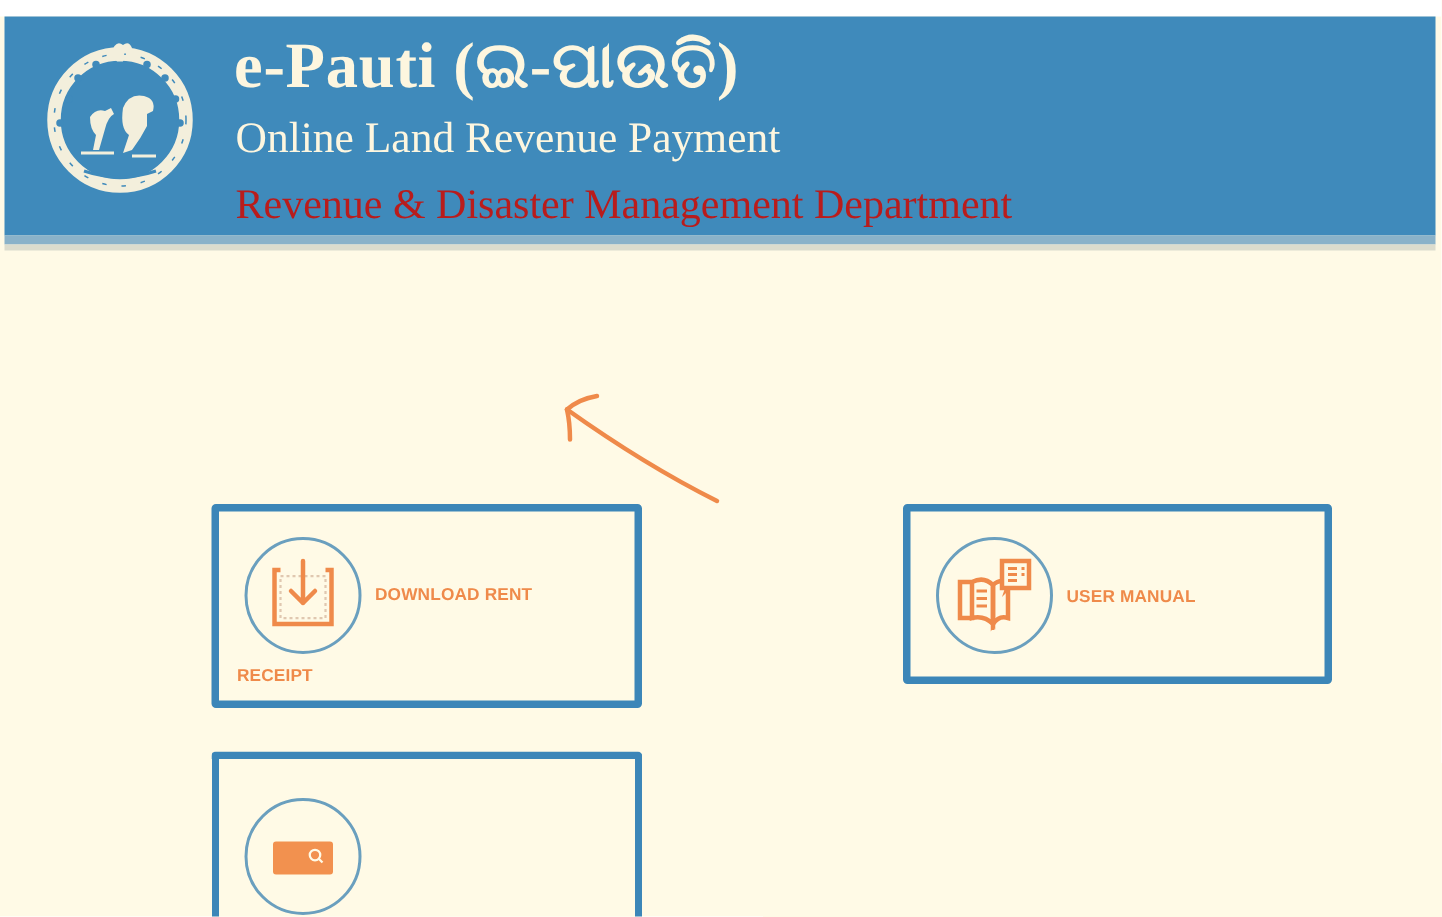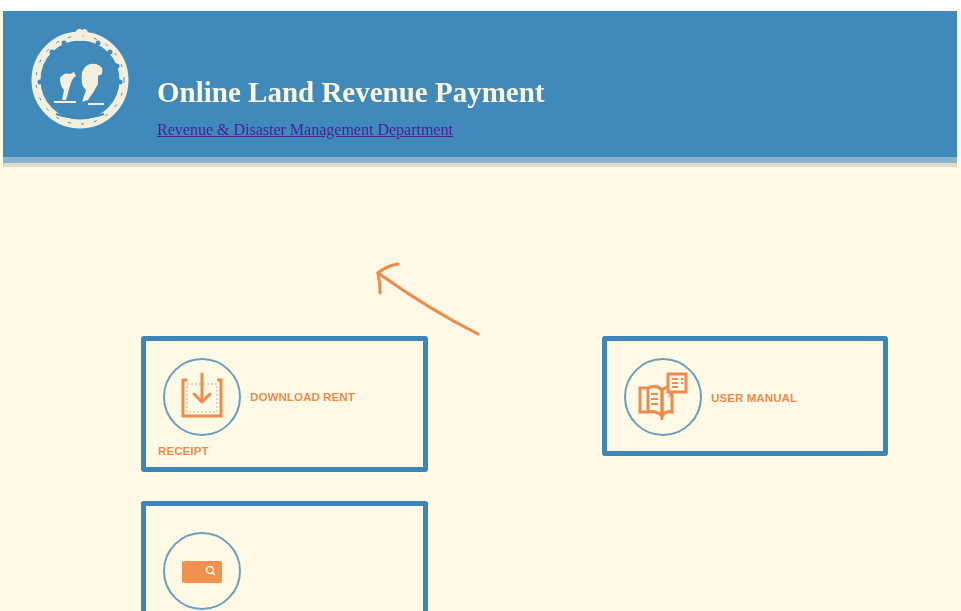--- a/index.html
+++ b/index.html
@@ -20,27 +20,27 @@
     .header-shadow1 { position: absolute; left: 3px; top: 157px; width: 954px; height: 6px; background: #8ab2c9; }
     .header-shadow2 { position: absolute; left: 3px; top: 163px; width: 954px; height: 4px; background: #dcdccd; }
     .logo { position: absolute; left: 22px; top: 14px; width: 116px; height: 116px; }
     .title {
       position: absolute; left: 156px; top: 20px;
       font-family: "Liberation Serif", serif; font-weight: bold;
       font-size: 43px; color: #fdf6df; letter-spacing: 0.5px; white-space: nowrap;
     }
     .subtitle {
       position: absolute; left: 157px; top: 76px;
-      font-family: "Liberation Serif", serif; font-weight: bold;
+      font-family: "Liberation Serif", serif; font-weight: normal;
       font-size: 29px; color: #fdf6df; white-space: nowrap;
     }
     .dept {
       position: absolute; left: 157px; top: 121px;
       font-family: "Liberation Serif", serif;
-      font-size: 16px; color: #4c1d95; white-space: nowrap; text-decoration: underline;
+      font-size: 28px; color: #b91c1c; white-space: nowrap;
     }
     .card {
       position: absolute; border: 5px solid #3c86b8; border-radius: 3px;
       background: #fffae6; cursor: pointer;
     }
     .icon-circle {
       position: absolute; width: 78px; height: 78px; border-radius: 50%;
       border: 2px solid #6a9fbe;
     }
     .icon-circle svg { position: absolute; left: 0; top: 0; }
@@ -76,20 +76,21 @@
           <circle cx="18" cy="68" r="2.5"></circle>
       </g>
       <path d="M52 22 q3 -10 8 -6 q4 -3 6 2 q-2 4 -5 3 l-1 6 l-4 0z" fill="#f3efdc"></path>
       <path d="M38 64 q4 -6 10 -4 l4 -2 l2 4 q-4 2 -6 10 l-4 14 l-4 0 l2 -10 q-4 -4 -4 -12z" fill="#f3efdc"></path>
       <path d="M60 58 q4 -10 14 -8 q8 2 6 10 l-4 2 l0 8 q-4 8 -10 16 l-6 2 l4 -12 q-6 -4 -4 -18z" fill="#f3efdc"></path>
       <path d="M32 88 h22 M66 90 h16" stroke="#f3efdc" stroke-width="2"></path>
       <path d="M34 100 q24 8 48 0" stroke="#3f8abb" stroke-width="2" fill="none"></path>
     </svg>
   </div>
 
+  <div class="title">e-Pauti (ଇ-ପାଉତି)</div>
   <div class="subtitle">Online Land Revenue Payment</div>
   <div class="dept">Revenue &amp; Disaster Management Department</div>
 
 
 
   <div class="card" style="left:602px; top:336px; width:286px; height:120px;">
     <div class="icon-circle" style="left:17px; top:17px;">
       <svg width="74" height="74" viewBox="0 0 74 74">
         <path d="M14 28 h8 v24 h-8z M22 28 q8 -4 14 2 v26 q-6 -6 -14 -4z" fill="none" stroke="#ef8a4a" stroke-width="3"></path>
         <path d="M36 30 q4 -4 10 -2 v24 q-6 -2 -10 4z" fill="none" stroke="#ef8a4a" stroke-width="3"></path>

